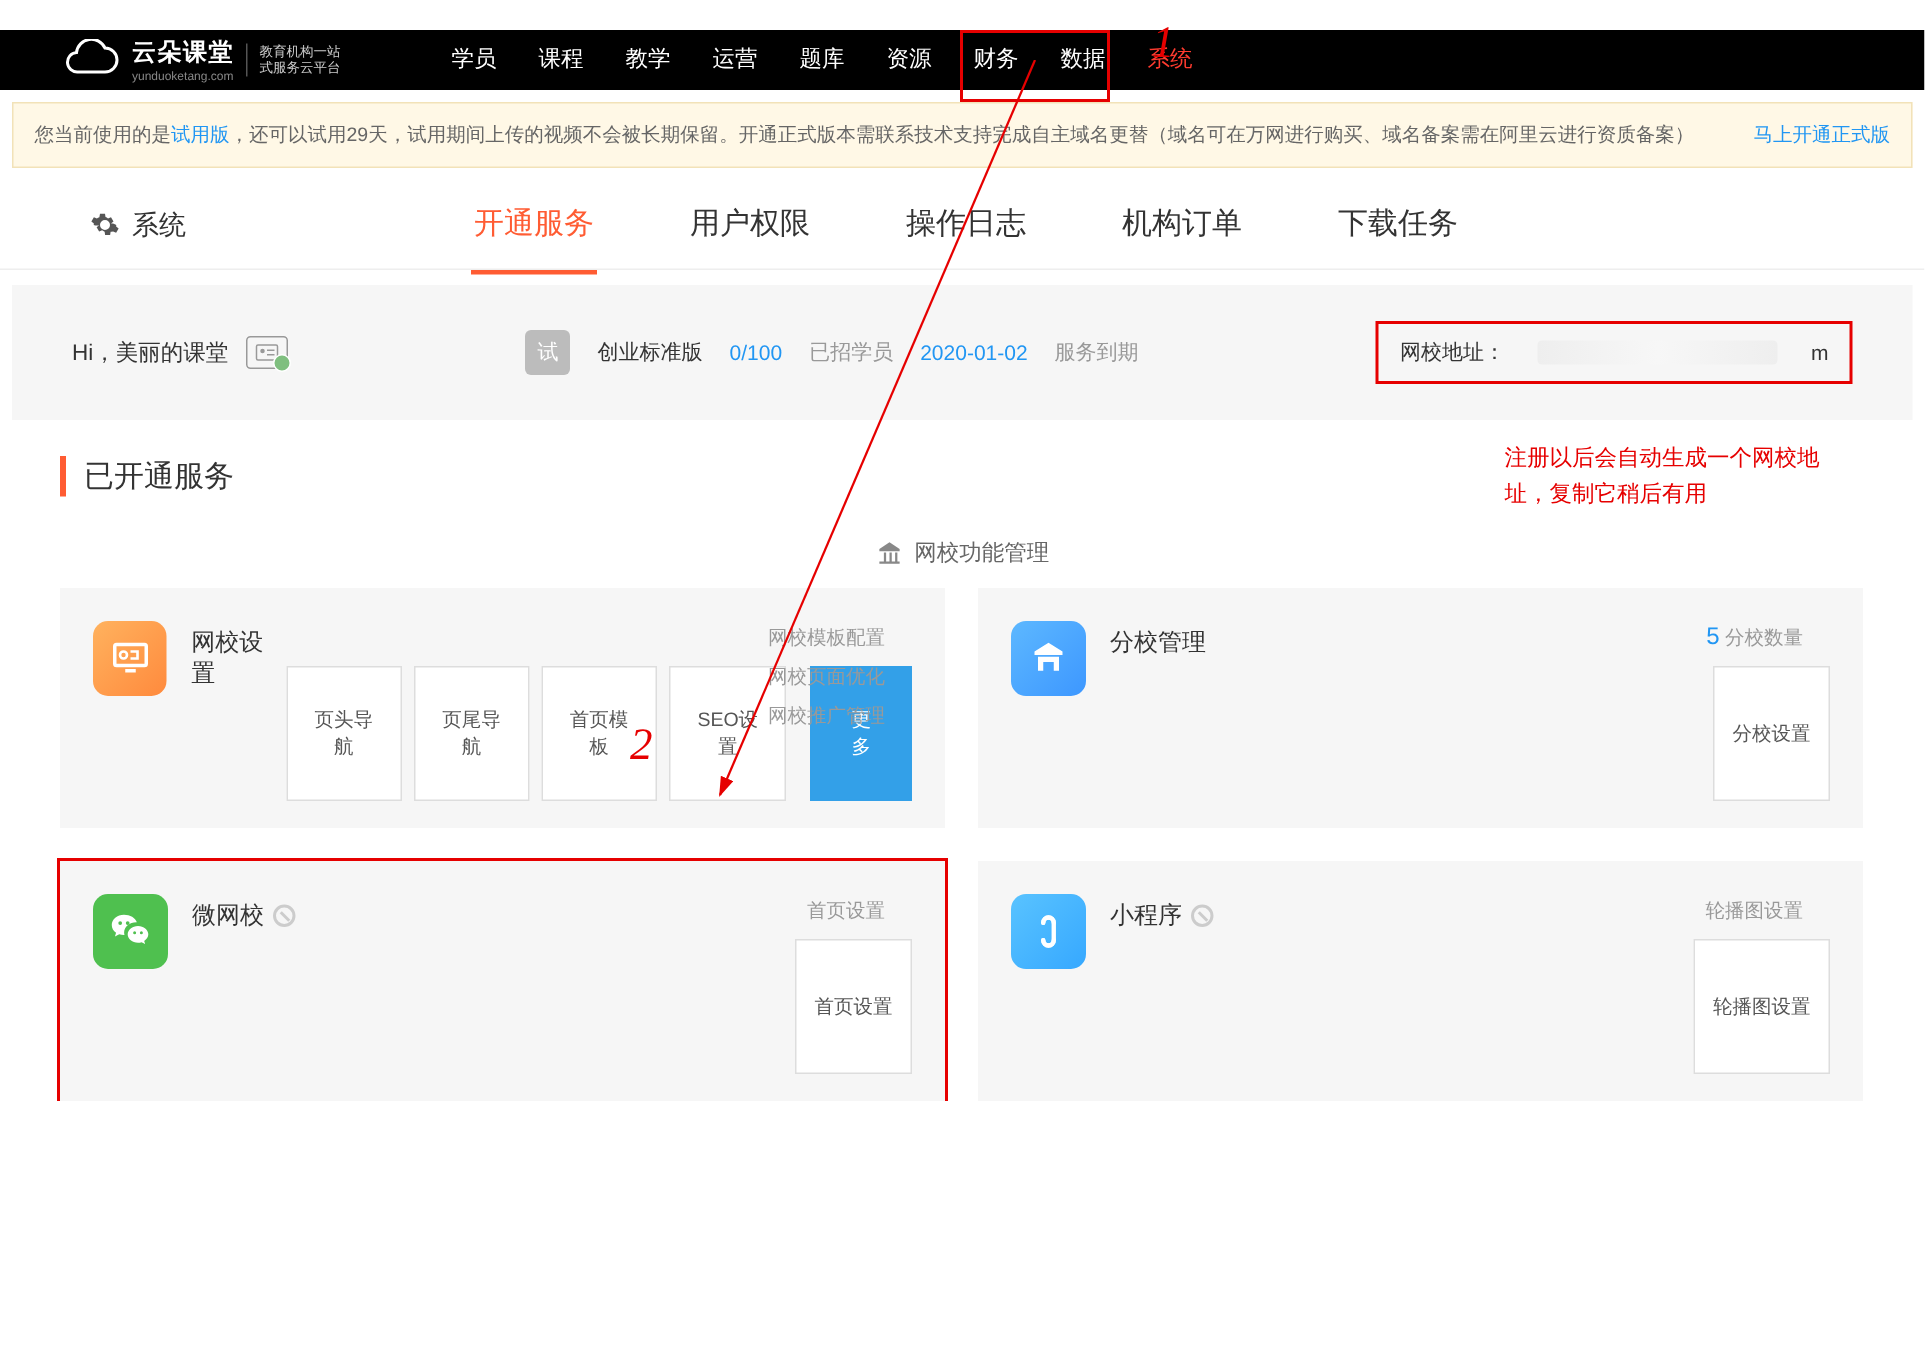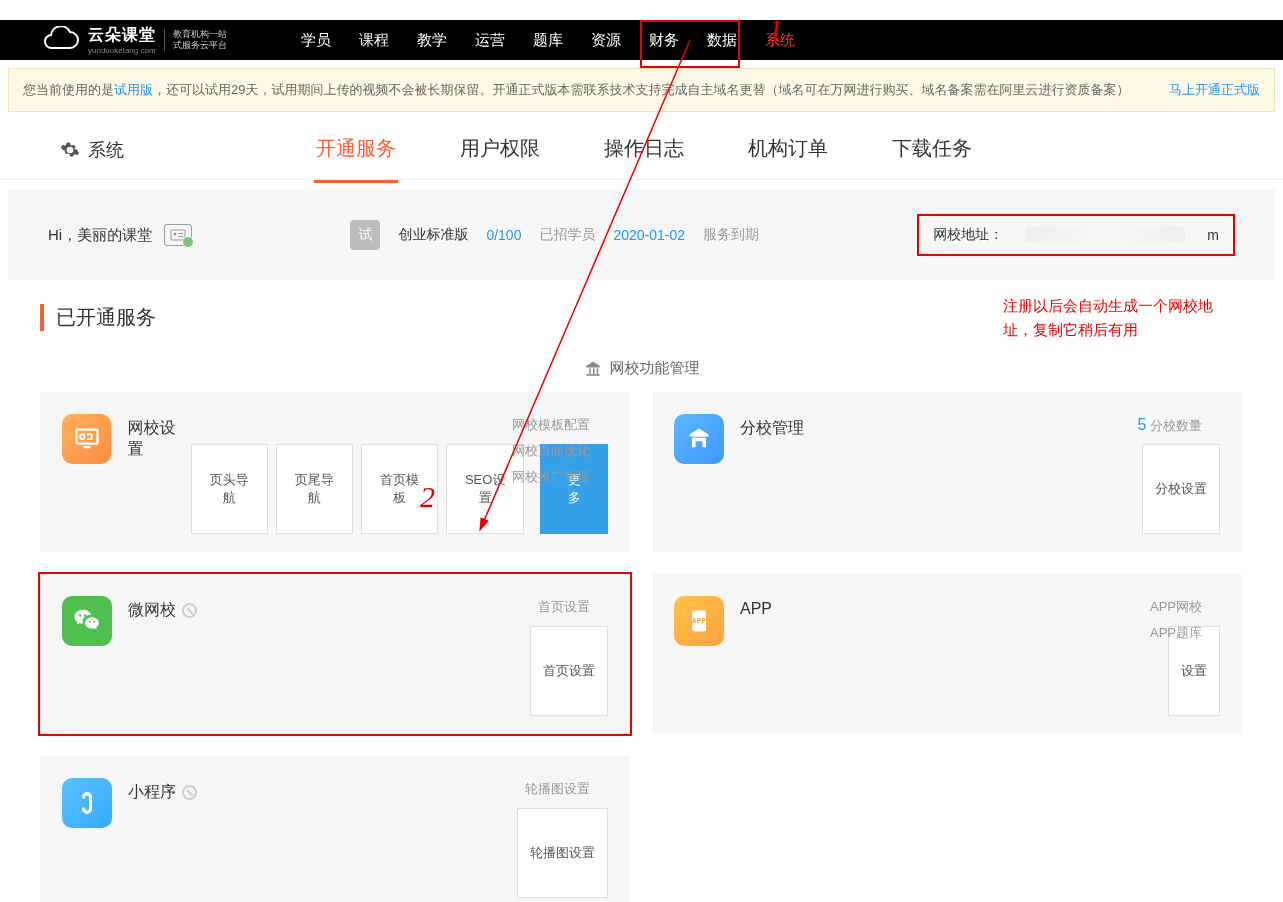--- a/index.html
+++ b/index.html
@@ -209,38 +209,20 @@
           <div class="card-right">
             <div>首页设置</div>
           </div>
         </div>
         <div class="card-btns">
           <button class="btn">首页设置</button>
         </div>
       </div>
       <div class="card">
         <div class="card-top">
-          <div class="card-icon ic-yellow">
-            <svg width="28" height="28" viewBox="0 0 24 24">
-              <rect x="6" y="3" width="12" height="18" rx="2" fill="#fff"></rect>
-              <text x="12" y="14" text-anchor="middle" fill="#ffa13d" font-size="6" font-weight="bold">APP</text>
-            </svg>
-          </div>
-          <div class="card-name">APP</div>
-          <div class="card-right">
-            <div>APP网校</div>
-            <div>APP题库</div>
-          </div>
-        </div>
-        <div class="card-btns">
-          <button class="btn">设置</button>
-        </div>
-      </div>
-      <div class="card">
-        <div class="card-top">
           <div class="card-icon ic-sky">
             <svg width="28" height="28" viewBox="0 0 24 24">
               <path fill="none" stroke="#fff" stroke-width="2.5" stroke-linecap="round" d="M9 7a3 3 0 0 1 6 0v10a3 3 0 0 1-6 0"></path>
               <path fill="none" stroke="#fff" stroke-width="2.5" stroke-linecap="round" d="M15 17a3 3 0 0 1-6 0M9 7a3 3 0 0 1 6 0"></path>
             </svg>
           </div>
           <div class="card-name">小程序<span class="lock"></span></div>
           <div class="card-right">
             <div>轮播图设置</div>
           </div>

